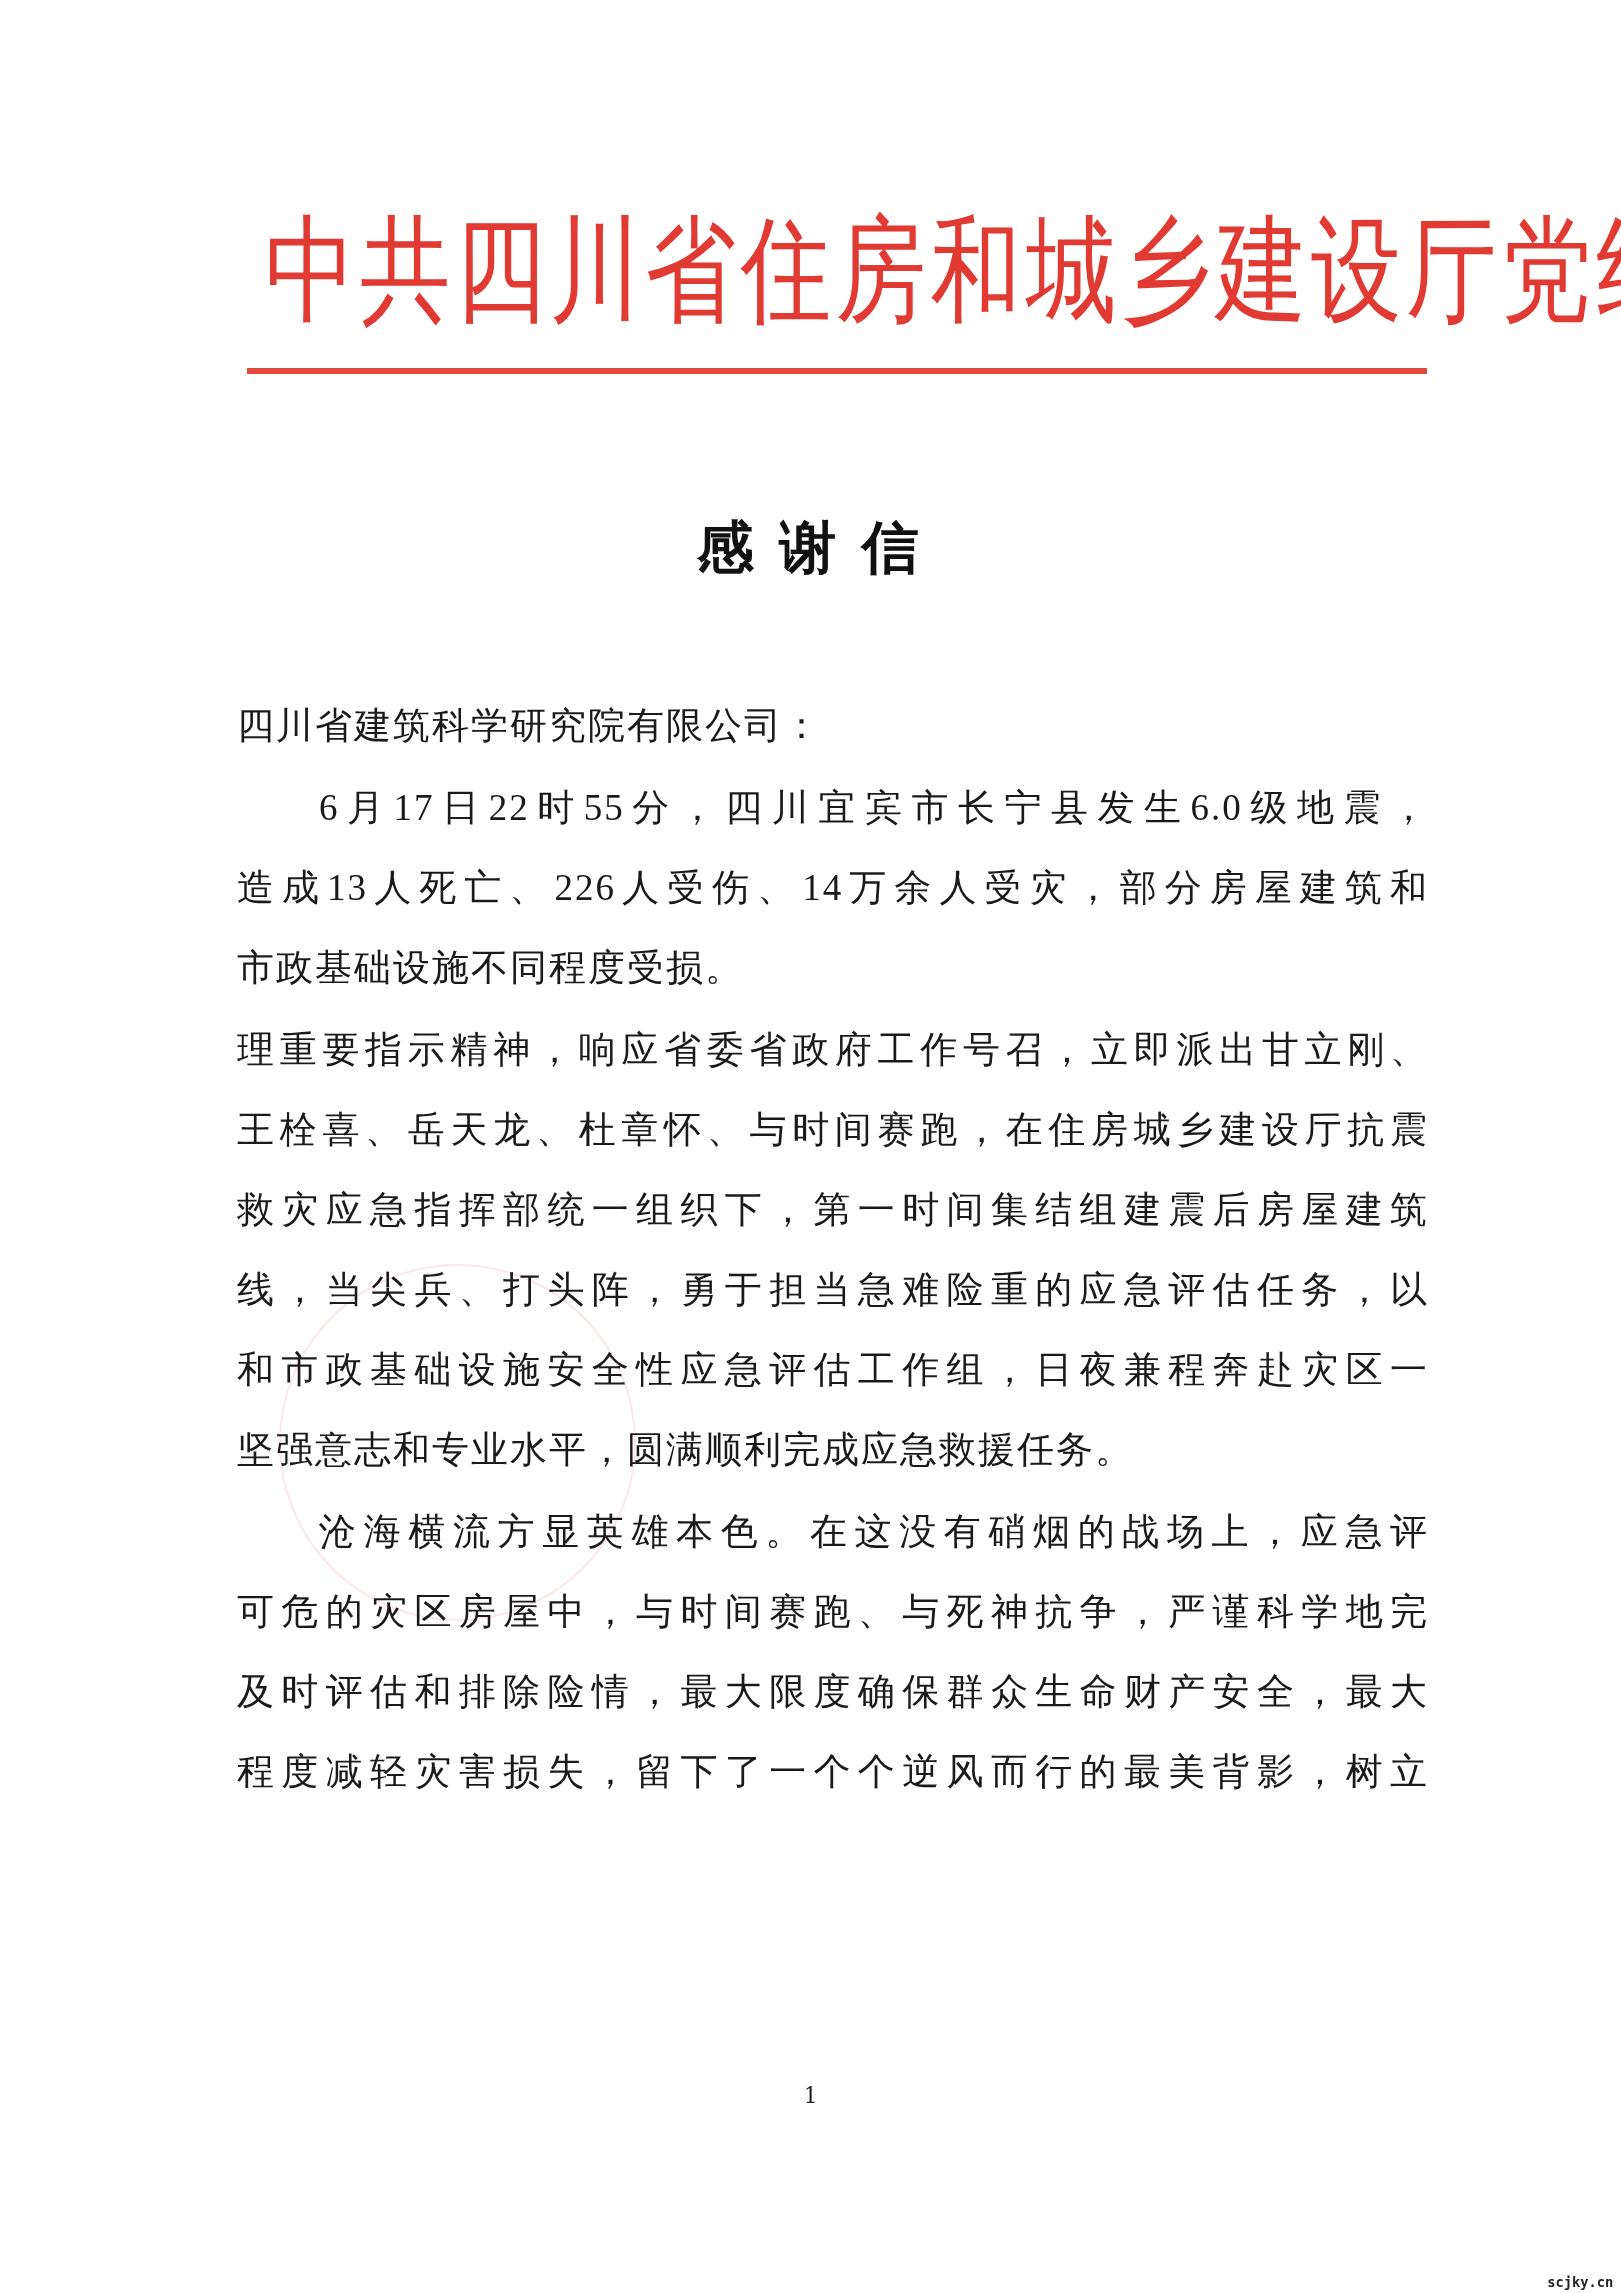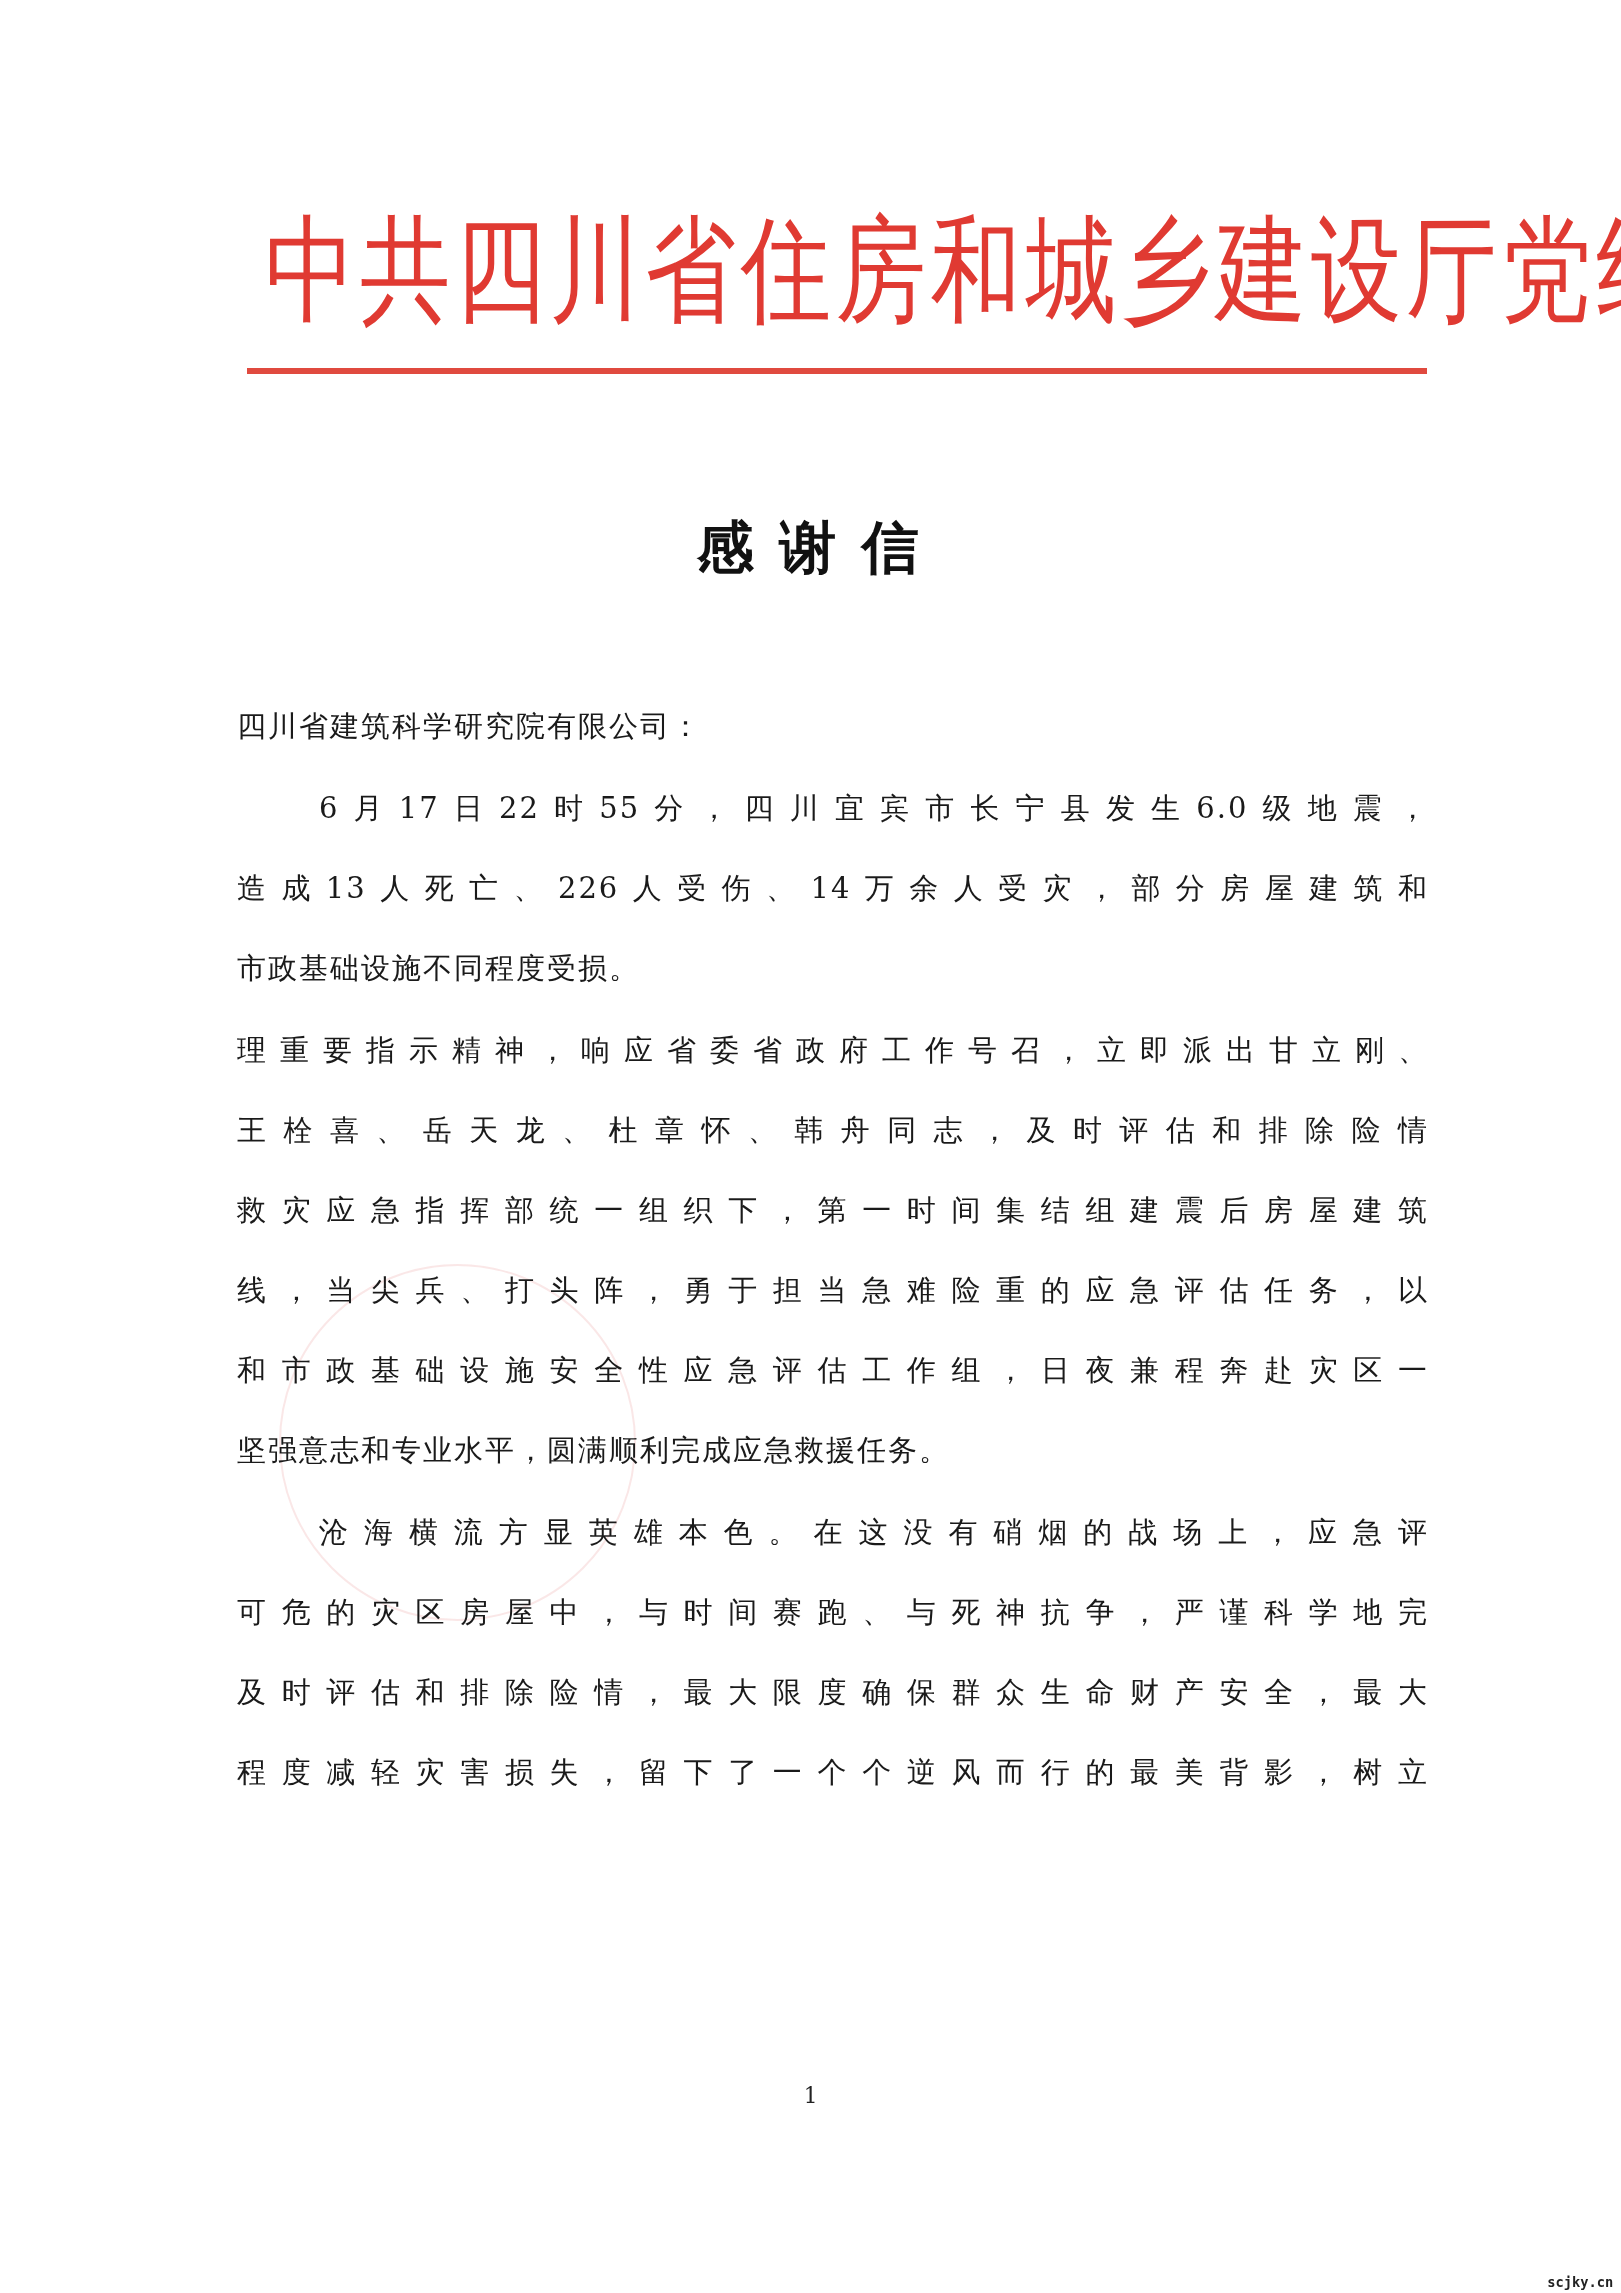--- a/index.html
+++ b/index.html
@@ -20,22 +20,22 @@
     position: absolute; left: 247px; top: 368px; width: 1180px; height: 5.9px;
     background: #e04a3f;
   }
   .letter-title {
     position: absolute; left: 0; top: 510px; width: 1621px; text-align: center;
     font-family: "DejaVu Serif", serif; font-weight: bold;
     font-size: 57px; letter-spacing: 25.5px; color: #111; margin-left: 10px;
   }
   .body { position: absolute; left: 237px; top: 686px; width: 1192px; }
   .line {
-    font-size: 29px; line-height: 80px; height: 80px; white-space: nowrap;
-    text-align: justify; text-align-last: justify; letter-spacing: 2px;
+    font-size: 37px; line-height: 80px; height: 80px; white-space: nowrap;
+    text-align: justify; text-align-last: justify; letter-spacing: 2px; font-family: Liberation Serif, serif;
   }
   .line.last { text-align-last: left; }
   .line.indent { padding-left: 82px; }
   .salutation { text-align-last: left; }
   .gap { height: 2px; }
   .page-number {
     position: absolute; left: 0; width: 1621px; top: 2083px; text-align: center;
     font-size: 21.6px; color: #222;
   }
   .watermark {
@@ -58,21 +58,21 @@
 <div class="stamp"></div>
 
 <div class="body">
   <div class="line salutation">四川省建筑科学研究院有限公司：</div>
   <div class="gap"></div>
   <div class="line indent">6月17日22时55分，四川宜宾市长宁县发生6.0级地震，</div>
   <div class="line">造成13人死亡、226人受伤、14万余人受灾，部分房屋建筑和</div>
   <div class="line last">市政基础设施不同程度受损。</div>
   <div class="gap"></div>
   <div class="line">理重要指示精神，响应省委省政府工作号召，立即派出甘立刚、</div>
-  <div class="line">王栓喜、岳天龙、杜章怀、韩舟同志，及时评估和排除险情</div>
+  <div class="line">王栓喜、岳天龙、杜章怀、与时间赛跑，在住房城乡建设厅抗震</div>
   <div class="line">救灾应急指挥部统一组织下，第一时间集结组建震后房屋建筑</div>
   <div class="line">线，当尖兵、打头阵，勇于担当急难险重的应急评估任务，以</div>
   <div class="line">和市政基础设施安全性应急评估工作组，日夜兼程奔赴灾区一</div>
   <div class="line last">坚强意志和专业水平，圆满顺利完成应急救援任务。</div>
   <div class="gap"></div>
   <div class="line indent">沧海横流方显英雄本色。在这没有硝烟的战场上，应急评</div>
   <div class="line">可危的灾区房屋中，与时间赛跑、与死神抗争，严谨科学地完</div>
   <div class="line">及时评估和排除险情，最大限度确保群众生命财产安全，最大</div>
   <div class="line">程度减轻灾害损失，留下了一个个逆风而行的最美背影，树立</div>
 </div>

